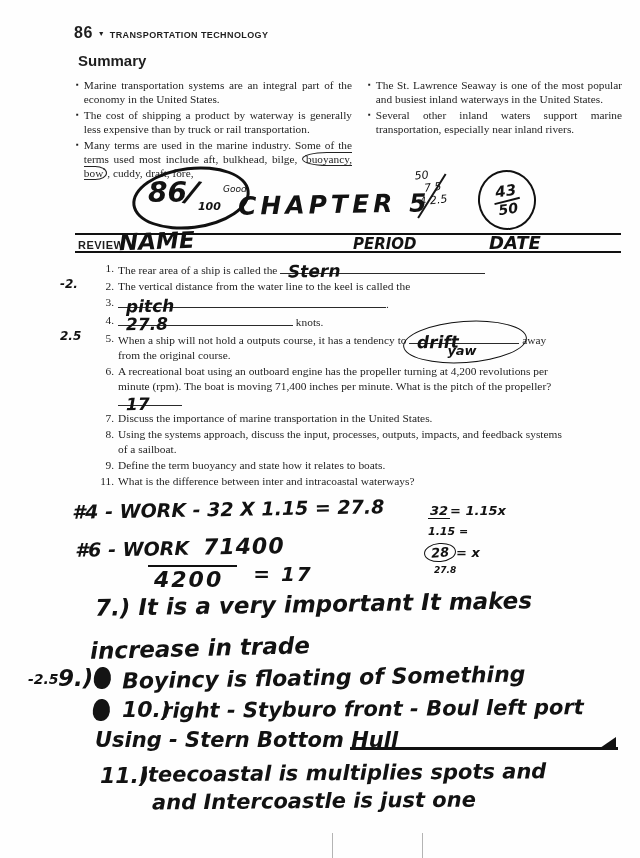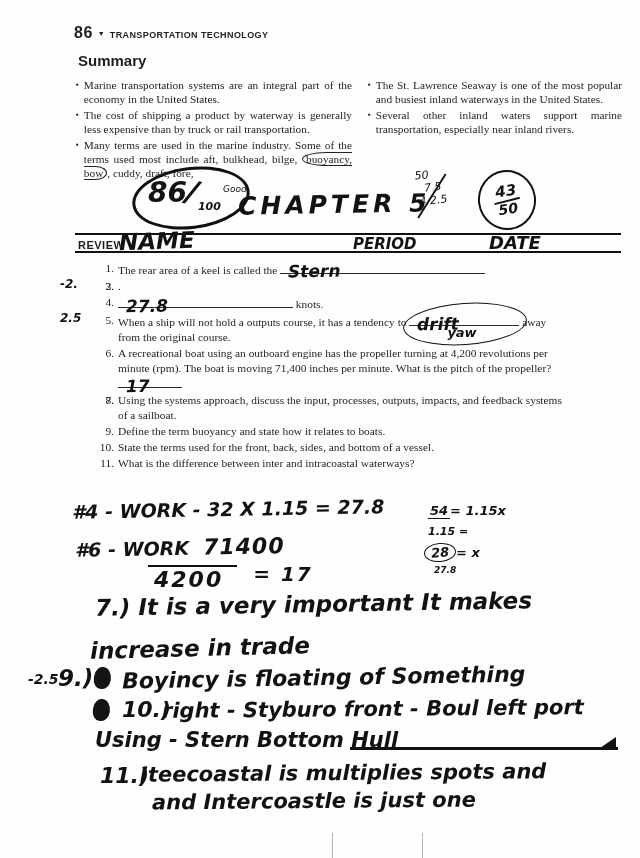--- a/index.html
+++ b/index.html
@@ -174,32 +174,33 @@
     <span class="rev-label">REVIEW</span>
     <span class="rev-name hw">NAME</span>
     <span class="rev-period hw">PERIOD</span>
     <span class="rev-date hw">DATE</span>
   </div>
 
   <div class="questions">
 
     <div class="q">
       <span class="qnum">1.</span>
-      <span>The rear area of a keel is called the</span>
+      <span>The rear area of a ship is called the</span>
       <span class="blank w205"><span class="hw ans">Stern</span></span>
     </div>
 
     <div class="q">
       <span class="qmargin hw">-2.</span>
       <span class="qnum">2.</span>
+      <span>The vertical distance from the water line to the keel is called the</span>
     </div>
 
     <div class="q">
       <span class="qnum">3.</span>
-      <span>.</span>
+      <span class="blank w268"><span class="hw ans">pitch</span></span><span>.</span>
     </div>
 
     <div class="q">
       <span class="qnum">4.</span>
       <span class="blank w175"><span class="hw ans">27.8</span></span>
       <span>knots.</span>
     </div>
 
     <div class="q">
       <span class="qmargin hw">2.5</span>
@@ -211,49 +212,46 @@
     </div>
 
     <div class="q">
       <span class="qnum">6.</span>
       <span>A recreational boat using an outboard engine has the propeller turning at 4,200 revolutions per minute (rpm). The boat is moving 71,400 inches per minute. What is the pitch of the propeller?</span>
       <span class="blank w64"><span class="hw ans">17</span></span>
     </div>
 
     <div class="q">
       <span class="qnum">7.</span>
+      <span>Discuss the importance of marine transportation in the United States.</span>
     </div>
 
     <div class="q">
       <span class="qnum">8.</span>
       <span>Using the systems approach, discuss the input, processes, outputs, impacts, and feedback systems of a sailboat.</span>
     </div>
 
     <div class="q">
       <span class="qnum">9.</span>
       <span>Define the term buoyancy and state how it relates to boats.</span>
     </div>
 
-    <div class="q">
-      <span class="qnum">10.</span>
-      <span>State the terms used for the front, back, sides, and bottom of a vessel.</span>
-    </div>
 
     <div class="q">
       <span class="qnum">11.</span>
       <span>What is the difference between inter and intracoastal waterways?</span>
     </div>
 
   </div>
 
   <div class="workarea">
 
     <div class="wline hw work4">#4 - WORK - 32 X 1.15 = 27.8</div>
 
-    <div class="wline hw sr1"><span class="u32">54</span><span>= 1.15x</span></div>
+    <div class="wline hw sr1"><span class="u32">32</span><span>= 1.15x</span></div>
     <div class="wline hw sr2">1.15 =</div>
     <div class="wline hw sr3"><span class="circle28">28</span><span>= x</span></div>
     <div class="wline hw sr3c">27.8</div>
 
     <div class="wline hw work6"><span>#6 - WORK</span><span class="numer">71400</span></div>
     <div class="wline hw work6b"><span class="denom">4200</span><span class="res">= 17</span></div>
 
     <div class="wline hw ans7a">7.) It is a very important  It makes</div>
     <div class="wline hw ans7b">increase in trade</div>
 

